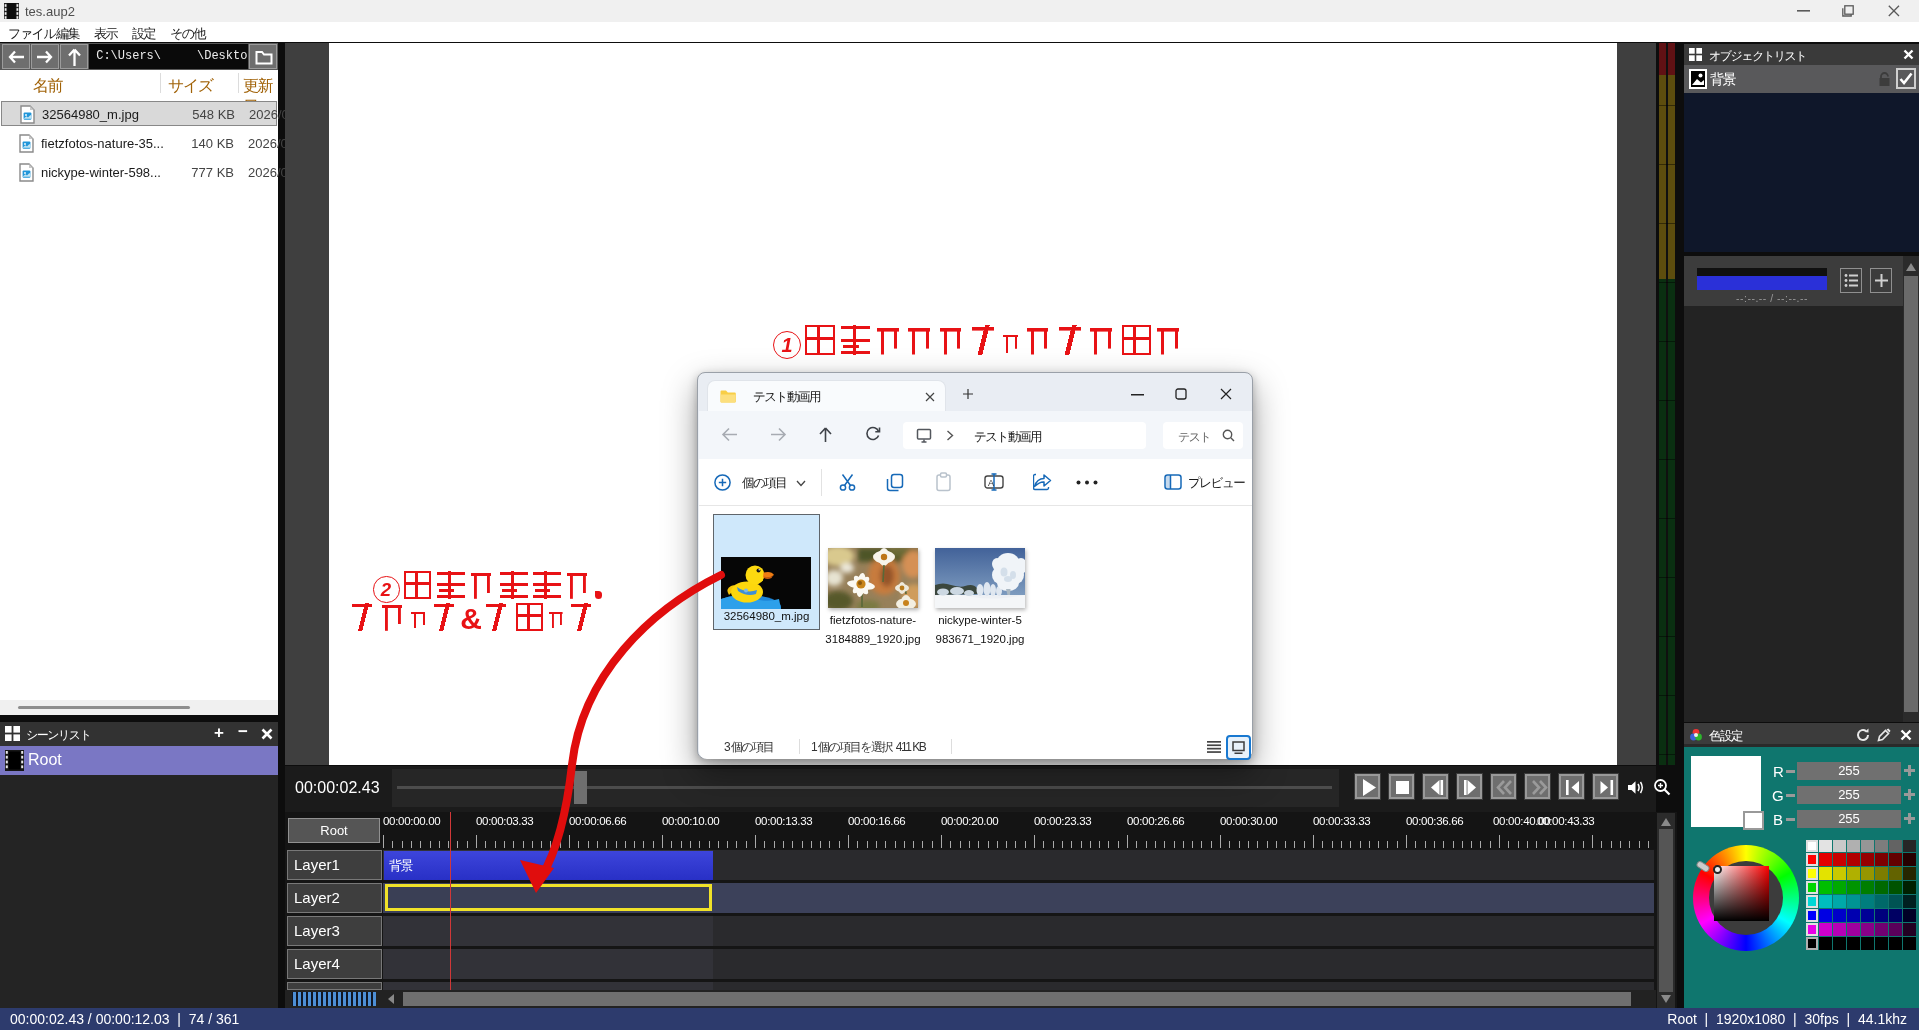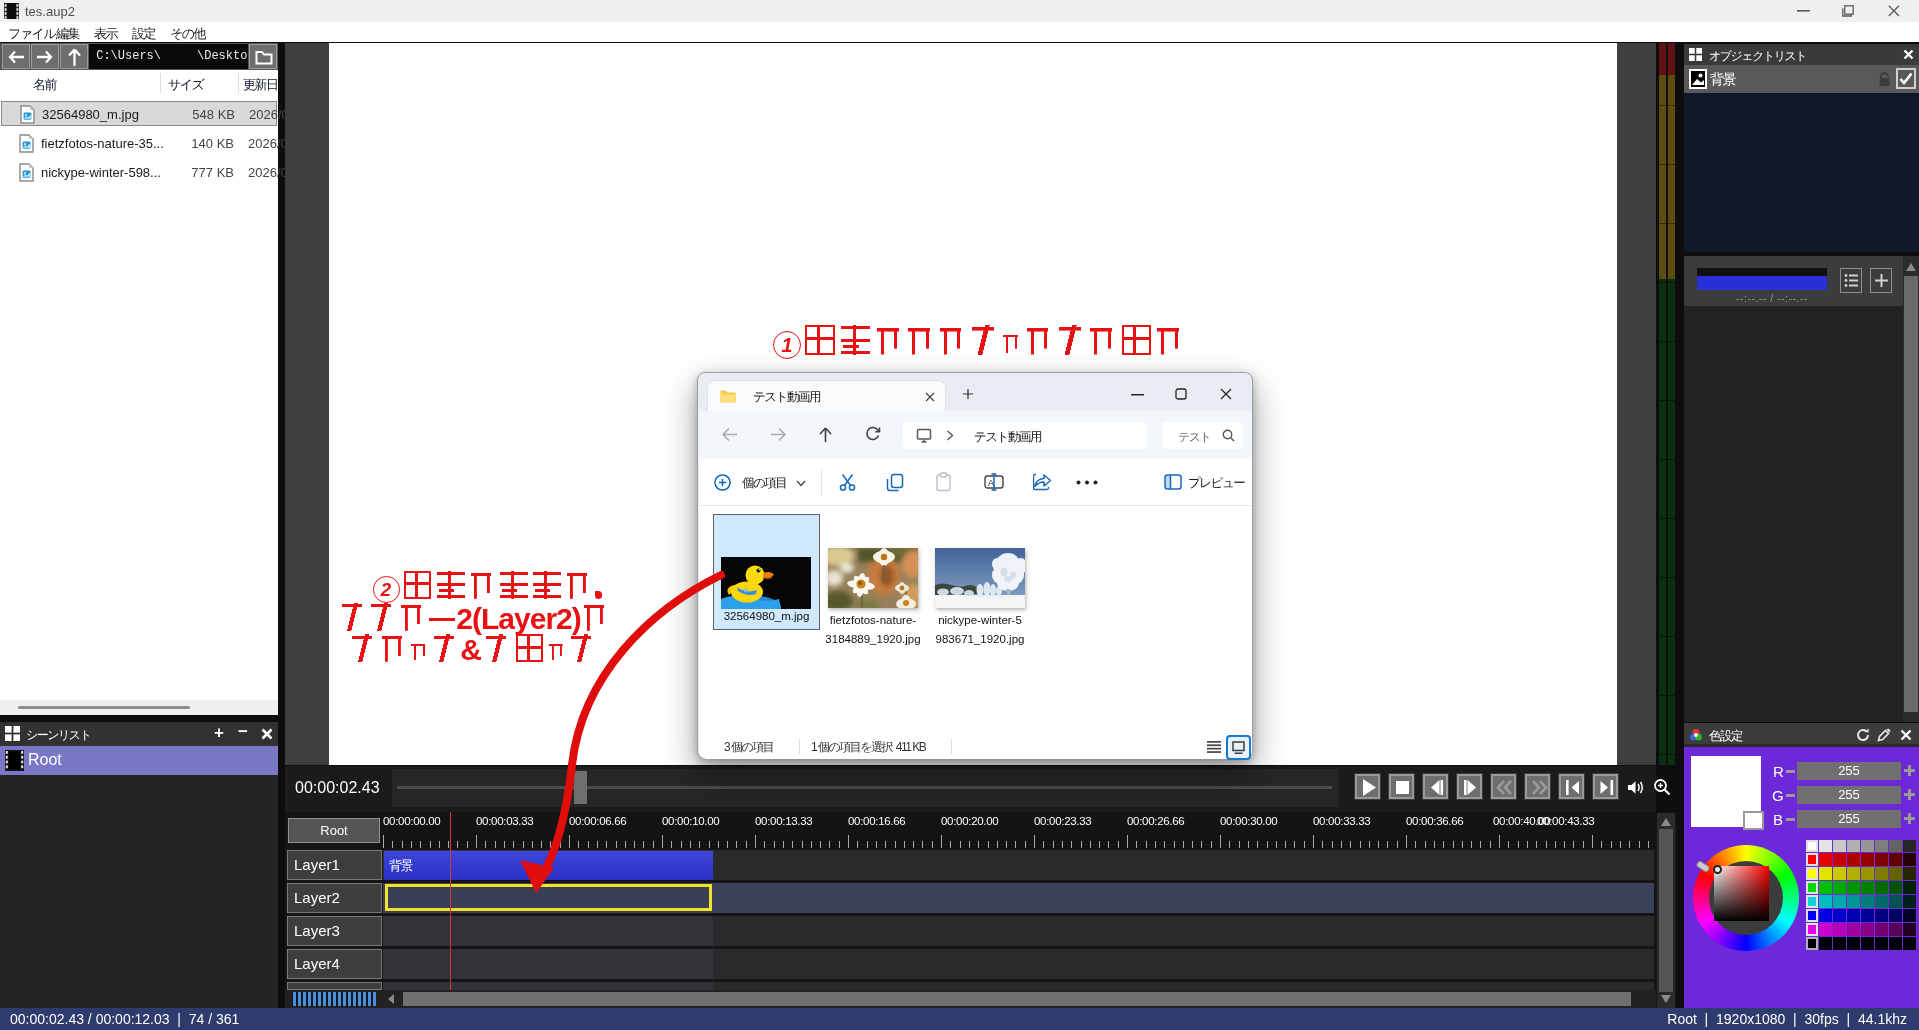--- a/index.html
+++ b/index.html
@@ -79,21 +79,21 @@
           <path d="M6.5 1.5 L1 7.5 M6.5 1.5 L12 7.5 M6.5 1.5 L6.5 18" stroke="#fff" stroke-width="2.3" fill="none"></path>
         </svg>
       </div>
     <div class="abs" style="left:89px;top:1px;width:159px;height:25px;background:#0a0a0a;color:#ececec;font-family:'Liberation Mono',monospace;font-size:12px;line-height:25px;white-space:nowrap;overflow:hidden">&nbsp;C:\Users\<span style="display:inline-block;width:36px"></span>\Desktop</div>
     <div class="abs" style="left:249px;top:1px;width:28px;height:25px;background:#6e6e6e;border:1px solid #9b9b9b">
       <svg style="margin:5px 0 0 5px" width="18" height="15" viewBox="0 0 18 15">
           <path d="M1.5 2 h5.5 l2 2.5 h7.5 v9 h-15 z" fill="none" stroke="#fff" stroke-width="2"></path>
         </svg>
       </div>
   </div>
-  <div class="abs jp" style="left:0;top:27px;width:278px;height:26px;background:#fff;color:#0f172a;font-size:13px">
+  <div class="abs jp" style="left:0;top:27px;width:278px;height:26px;background:#fff;color:#a16207;font-size:16px">
     <span class="abs" style="left:33px;top:6px">名前</span>
     <span class="abs" style="left:168px;top:6px">サイズ</span>
     <span class="abs" style="left:243px;top:6px">更新日</span>
     <i class="abs" style="left:160px;top:3px;width:1px;height:20px;background:#dcdcdc"></i>
     <i class="abs" style="left:238px;top:3px;width:1px;height:20px;background:#dcdcdc"></i>
   </div>
   <div class="abs" style="left:1px;top:58px;width:276px;height:25px;background:#d9d9d9;border:1px solid #888;font-size:13px;color:#1a1a1a">
     <svg class="abs" style="left:18px;top:3px" width="15" height="19" viewBox="0 0 15 19">
         <path d="M1 1 h9 l4 4 v13 h-13 z" fill="#fff" stroke="#8a8a8a" stroke-width="1.4"></path>
         <path d="M10 1 l4 4 h-4 z" fill="#c8c8c8"></path>
@@ -527,21 +527,21 @@
       </div>
   </div>
   <div class="abs" style="left:219px;top:0;width:16px;height:466px;background:#2b2b2b">
     <svg class="abs" style="left:2px;top:6px" width="12" height="10" viewBox="0 0 12 10">
         <path d="M6 1 L11 9 L1 9 Z" fill="#8a8a8a"></path>
       </svg>
     <div class="abs" style="left:1px;top:20px;width:14px;height:436px;background:#6a6a6a"></div>
   </div>
 </div>
 
-<div class="abs" style="left:1684px;top:723px;width:235px;height:285px;background:#6d28d9">
+<div class="abs" style="left:1684px;top:723px;width:235px;height:285px;background:#0f766e">
   <div class="abs" style="left:0;top:0;width:235px;height:24px;background:#3c3c3c;border-bottom:3px solid #2a2a2a">
     <svg class="abs" style="left:5px;top:5px" width="14" height="14" viewBox="0 0 14 14">
         <circle cx="7" cy="4.5" r="3.4" fill="#e33"></circle>
         <circle cx="4.5" cy="9" r="3.4" fill="#3b62d9"></circle>
         <circle cx="9.5" cy="9" r="3.4" fill="#2db52d"></circle>
         <circle cx="7" cy="7" r="2" fill="#eee"></circle>
       </svg>
     <span class="abs jp" style="left:25px;top:5px;color:#fff;font-size:12.5px">色設定</span>
     <svg class="abs" style="left:172px;top:5px" width="14" height="14" viewBox="0 0 14 14">
         <path d="M12 7 a5 5 0 1 1 -2-4" fill="none" stroke="#e8e8e8" stroke-width="2"></path>
@@ -896,18 +896,17 @@
           <rect x="1" y="1" width="11" height="8.5" fill="none" stroke="#3c3c3c" stroke-width="1.5"></rect>
           <rect x="2.5" y="11.5" width="8" height="1.6" fill="#3c3c3c"></rect>
         </svg>
     </div>
   </div>
 </div>
 
 <div class="abs an1" style="left:773px;top:324px;width:430px;color:#e81215;font-size:32px;font-weight:bold"><i class="knum"><b>1</b></i><i class="kx kb"></i><i class="kx ka"></i><i class="kx kc"></i><i class="kx kc"></i><i class="kx kc"></i><i class="kx kd"></i><i class="kx kc" style="width:.55em;height:.6em;vertical-align:0"></i><i class="kx kc"></i><i class="kx kd"></i><i class="kx kc"></i><i class="kx kb"></i><i class="kx kc"></i></div>
 <div class="abs an2" style="left:305px;top:571px;width:365px;color:#e81215;font-size:30px;font-weight:bold;text-align:center;line-height:31.5px;letter-spacing:1.2px">
 <div><i class="knum"><b>2</b></i><i class="kx kb"></i><i class="kx ka"></i><i class="kx kc"></i><i class="kx ka"></i><i class="kx ka"></i><i class="kx kc"></i><i class="kcm"></i></div>
-    <div style="margin-right:26px"><i class="kx kd"></i><i class="kx kd"></i><i class="kx kc"></i><i class="kbar"></i><span style="letter-spacing:-1px">2(Layer2)</span><i class="kx kc"></i></div>
     <div style="margin-right:28px"><i class="kx kd"></i><i class="kx kc"></i><i class="kx kc" style="width:.55em;height:.6em;vertical-align:0"></i><i class="kx kd"></i><span>&amp;</span><i class="kx kd"></i><i class="kx kb"></i><i class="kx kc" style="width:.55em;height:.6em;vertical-align:0"></i><i class="kx kd"></i></div>
   </div>
 <svg class="abs" style="left:430px;top:550px;pointer-events:none" width="320" height="360" viewBox="0 0 320 360">
 <path d="M291 25 C 220 60 152 125 142 215 C 136 268 126 302 112 326" fill="none" stroke="#e00d0d" stroke-width="8" stroke-linecap="round"></path>
 <path d="M124 318 L106 343 L90 310 Z" fill="#e00d0d"></path>
 </svg>
 </body></html>

